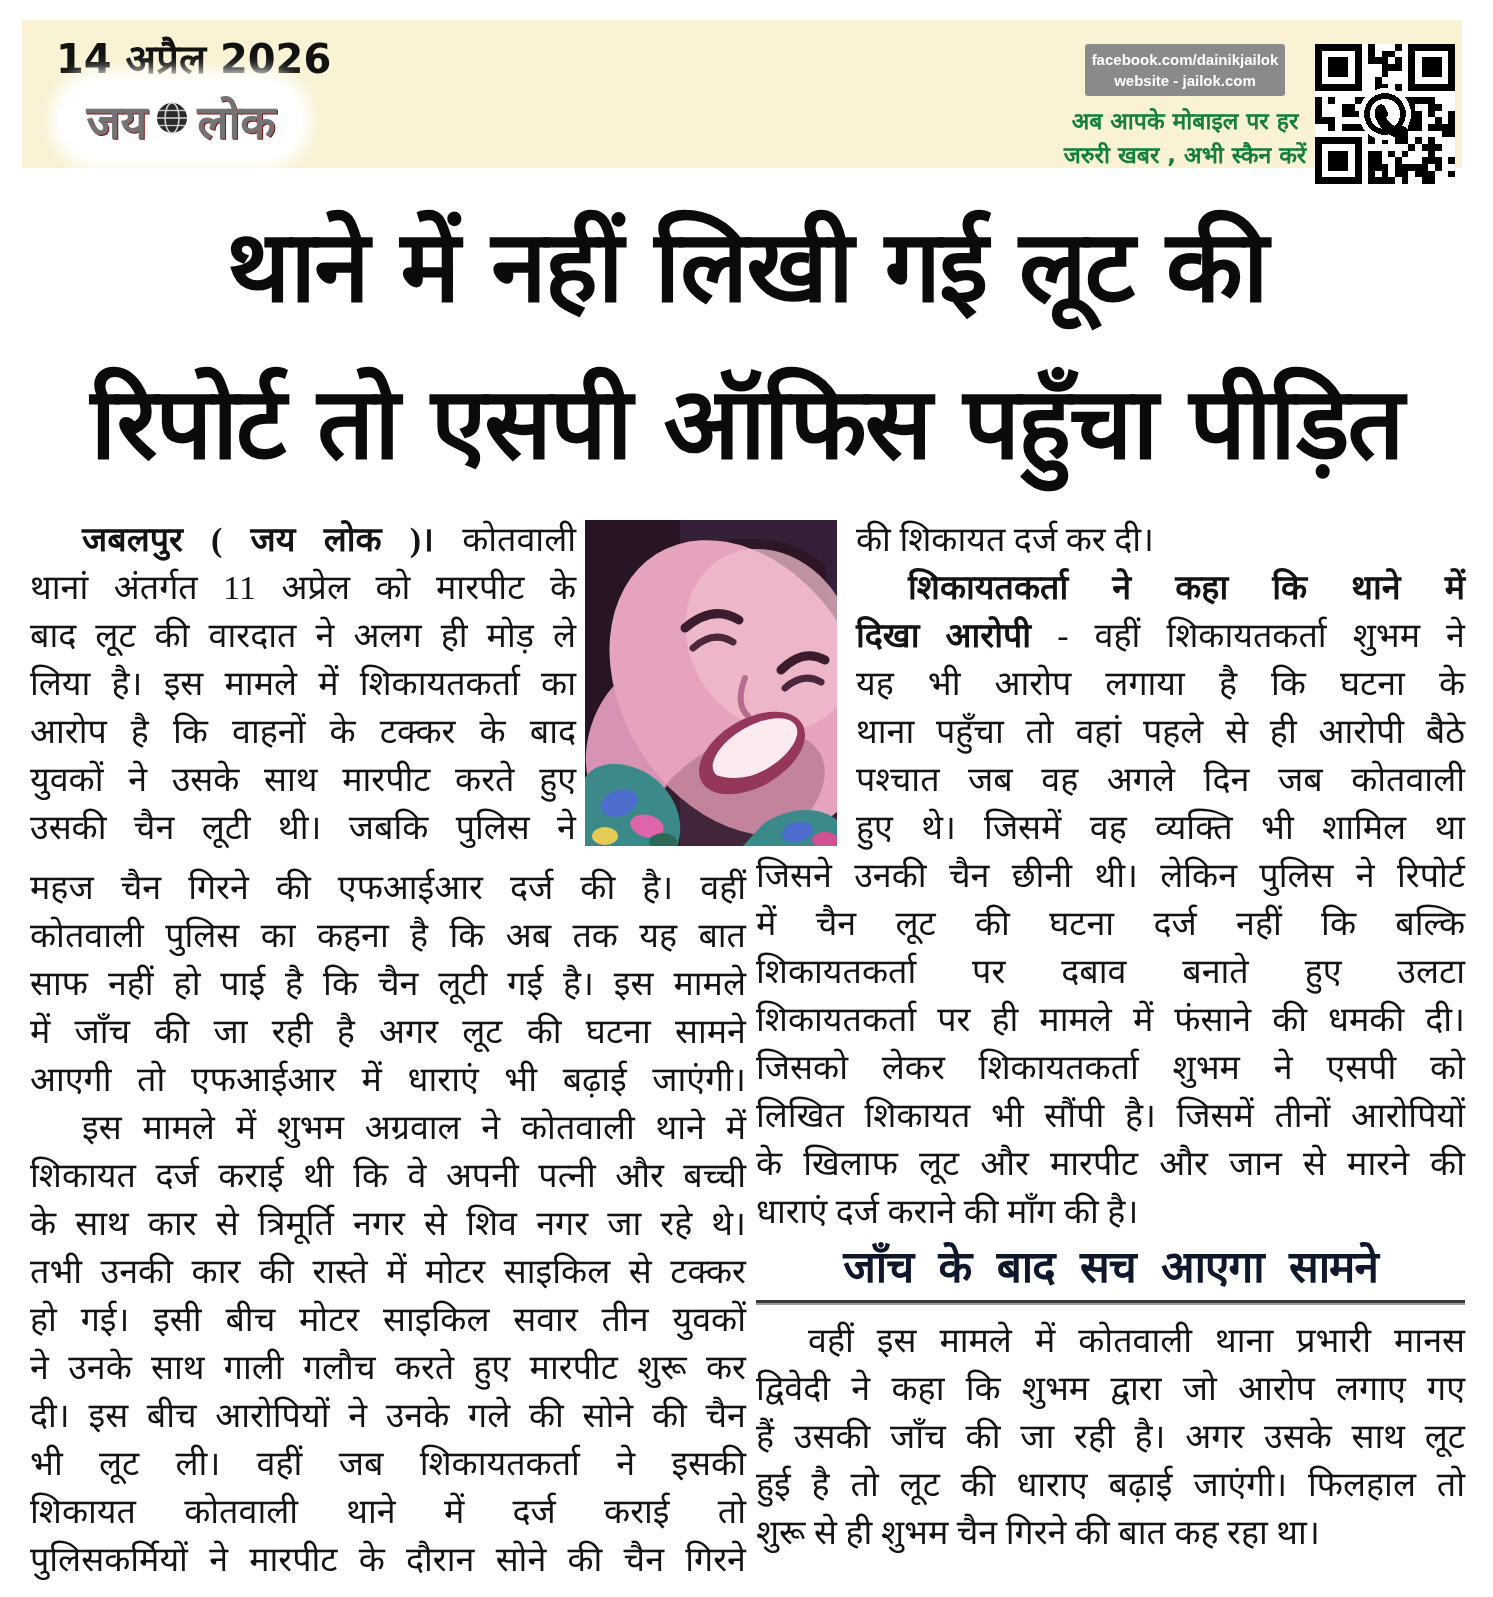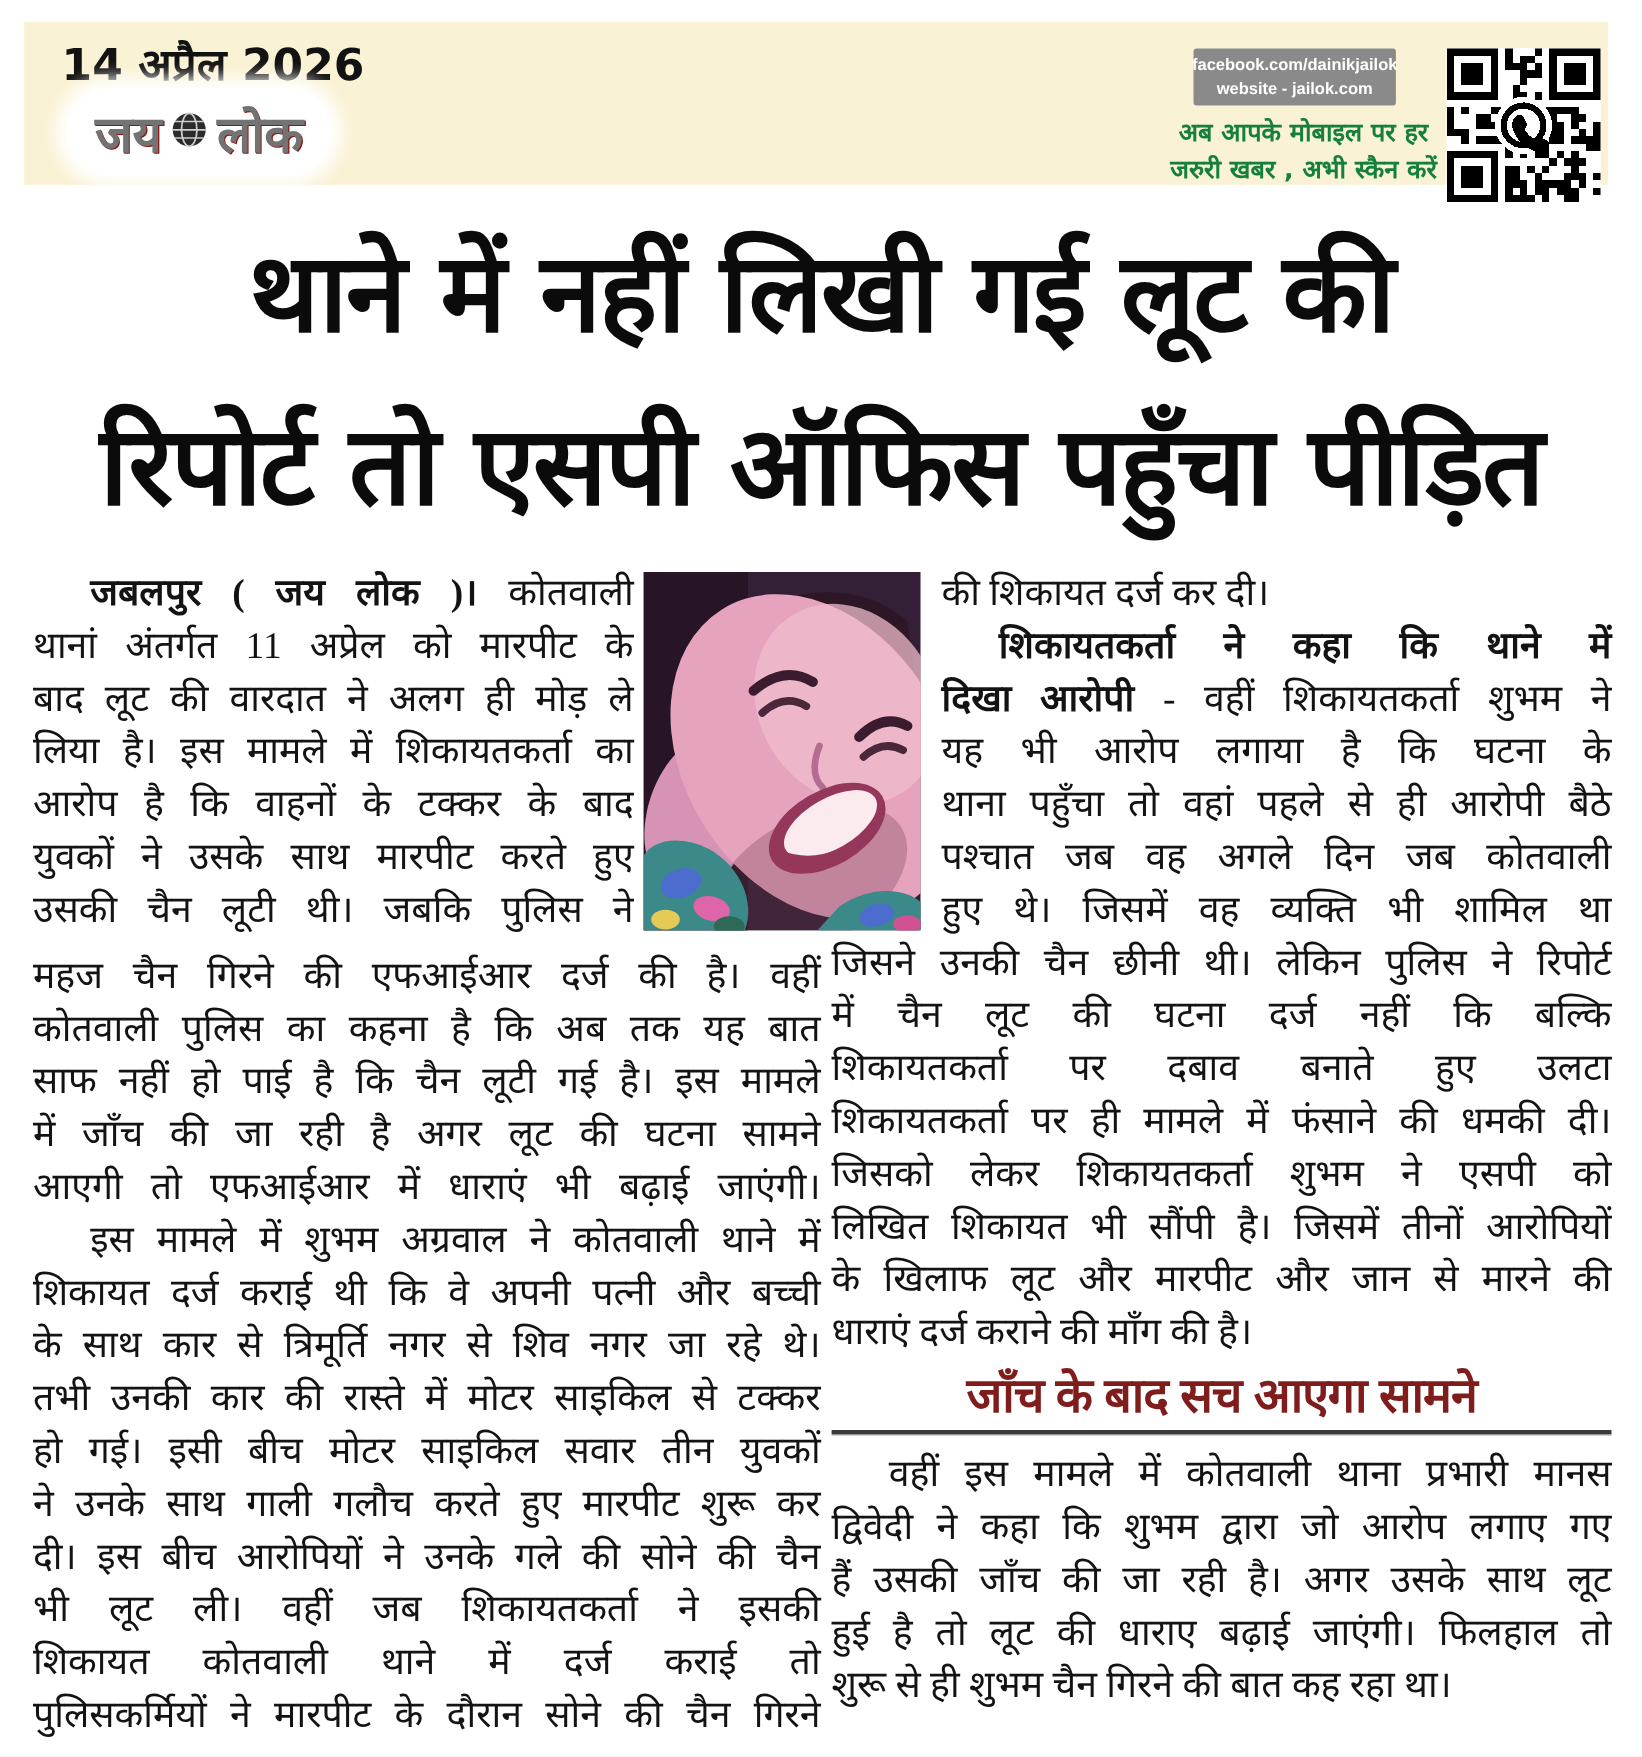--- a/index.html
+++ b/index.html
@@ -7,21 +7,21 @@
         font-family:"Liberation Serif","DejaVu Serif",serif;}
   
   .masthead{position:absolute;left:22px;top:20px;width:1440px;height:148px;background:#faf2d4;}
   .m-date{position:absolute;left:34px;top:10px;font-family:"DejaVu Sans","Liberation Sans",sans-serif;
           font-weight:800;font-size:40px;color:#121212;letter-spacing:0;}
   .logo-pill{position:absolute;left:38px;top:60px;width:242px;height:80px;background:#ffffff;
              border-radius:44px;box-shadow:0 0 14px 10px rgba(255,255,255,.9);
              display:flex;align-items:center;justify-content:center;gap:8px;}
   .logo-word{font-family:"DejaVu Sans","Liberation Sans",sans-serif;font-weight:900;font-size:46px;
              color:#737373;text-shadow:1px 1px 0 #8d1410;}
-  .social-box{position:absolute;left:1063px;top:24px;width:184px;height:52px;background:#8a8a8a;
+  .social-box{position:absolute;left:1063px;top:24px;width:200px;height:52px;background:#8a8a8a;
               border-radius:3px;display:flex;flex-direction:column;align-items:center;justify-content:center;}
   .social-line{font-family:"Liberation Sans","DejaVu Sans",sans-serif;font-weight:700;font-size:15px;
                line-height:21px;color:#ffffff;}
   .promo{position:absolute;left:1013px;top:84px;width:300px;text-align:center;
          font-family:"DejaVu Sans","Liberation Sans",sans-serif;font-weight:700;font-size:23px;
          line-height:34px;color:#15803d;}
   .qr-box{position:absolute;left:1293px;top:24px;width:140px;height:140px;background:#ffffff;}
   
   .headline{position:absolute;left:18px;top:188px;width:1457px;text-align:center;
             font-family:"DejaVu Sans","Liberation Sans",sans-serif;font-weight:900;
@@ -29,22 +29,22 @@
   
   .bline{font-size:34px;line-height:48px;color:#131313;text-align:justify;text-align-last:justify;}
   .bline b{font-weight:700;}
   .end{text-align-last:left;}
   .indent{text-indent:52px;}
   .col-left-top{position:absolute;left:30px;top:516px;width:546px;}
   .col-right-top{position:absolute;left:856px;top:516px;width:609px;}
   .col-left-main{position:absolute;left:30px;top:864px;width:716px;}
   .col-right-main{position:absolute;left:756px;top:852px;width:709px;}
   .photo{position:absolute;left:585px;top:520px;width:252px;height:326px;}
-  .crosshead{margin-top:6px;font-family:Liberation Sans, sans-serif;font-weight:800;
-             font-size:44px;line-height:56px;color:#7f1d1d;text-align:center;letter-spacing:-1px;}
+  .crosshead{margin-top:6px;font-family:Liberation Mono, monospace;font-weight:800;
+             font-size:44px;line-height:56px;color:#0f172a;text-align:center;letter-spacing:-1px;}
   .crossrule{height:5px;margin-top:2px;background:linear-gradient(#3a3a3a 65%,#9a9a9a 35%);}
   .tailpara{margin-top:12px;}
 </style>
 </head>
 <body>
 
 <div class="page">
 
   <div class="masthead">
     <div class="m-date">14 अप्रैल 2026</div>

